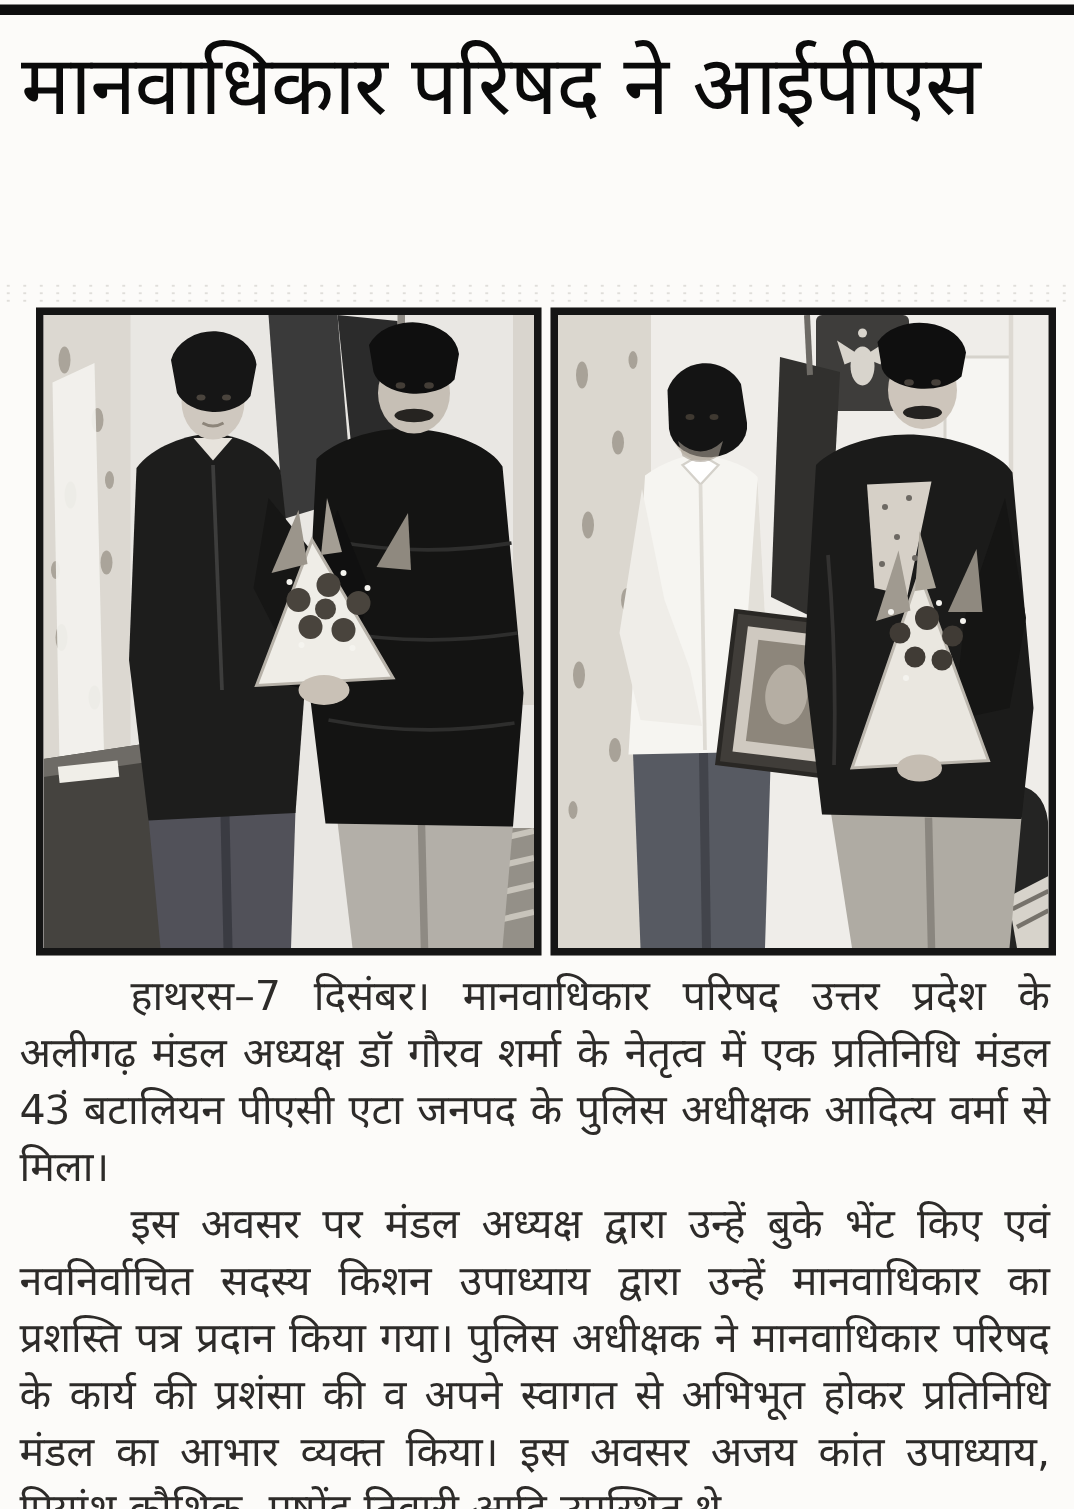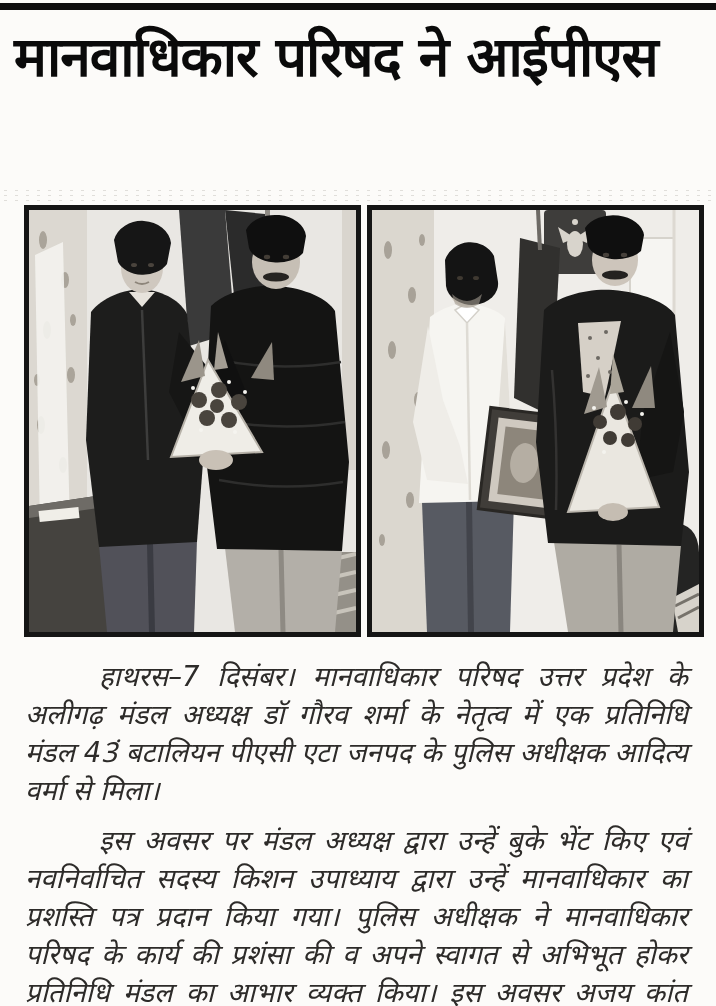--- a/index.html
+++ b/index.html
@@ -15,21 +15,21 @@
   .top-rule {
     position:absolute; left:0; top:3px;
     width:716px; height:7px;
     background:#0e0e0e;
   }
   .headline {
     position:absolute; left:0; top:10px;
     width:716px;
     padding:0 12px 0 14px;
     color:#0a0a0a;
-    font-weight:700;
+    font-weight:400;
     font-size:55px;
     line-height:95px;
     letter-spacing:-1px;
     white-space:nowrap;
   }
   .headline .hl-line { display:block; transform-origin:left center; }
   
   .noise-band {
     position:absolute; left:0; top:188px; width:716px; height:16px;
     background-image:radial-gradient(#c9c6c1 1px, transparent 1.4px);
@@ -50,21 +50,21 @@
   .photo-frame svg { display:block; width:100%; height:100%; }
   .article {
     position:absolute; left:0; top:645px;
     width:716px;
     padding:0 16px 0 13px;
     color:#2d2b29;
     font-size:27.5px;
     line-height:38px;
     text-align:justify;
   }
-  .article p { text-indent:74px; margin:12px;font-style:italic; }
+  .article p { text-indent:74px; margin:0; }
 </style>
 </head>
 <body>
 
 <div class="page">
 
   <div class="top-rule"></div>
 
   <h1 class="headline">
     <span class="hl-line">मानवाधिकार परिषद ने आईपीएस</span>

